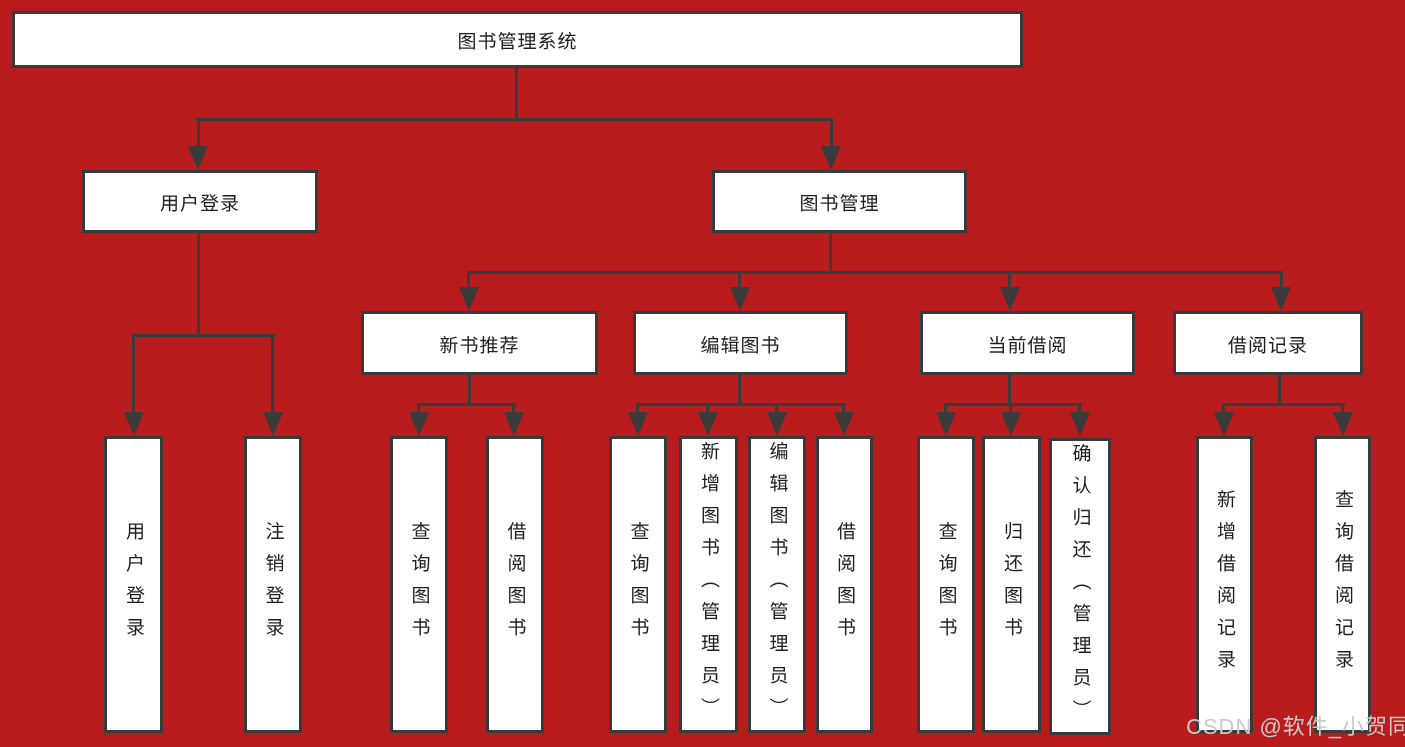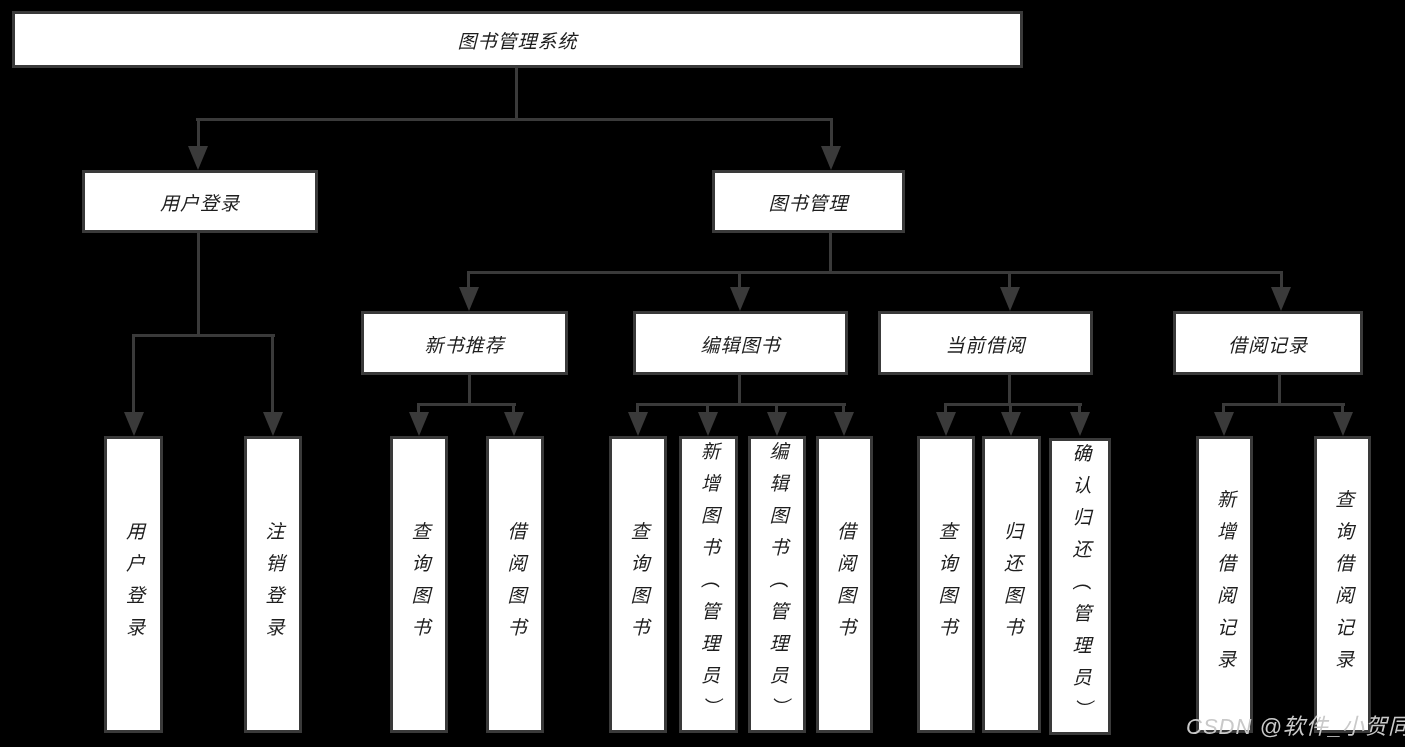--- a/index.html
+++ b/index.html
@@ -2,23 +2,22 @@
 <html lang="zh-CN"><head>
 <meta charset="utf-8">
 <style>
   * { margin: 0; padding: 0; box-sizing: border-box; }
   html, body { background: #ffffff; }
   body { font-family: "Liberation Sans", sans-serif; }
   .canvas {
     position: relative;
     width: 1405px;
     height: 747px;
-    background: #000000;
+    background: #b91c1c;
     overflow: hidden;
-    font-style: italic;
   }
   
   .box {
     position: absolute;
     background: #ffffff;
     border: 3px solid #3a3a3a;
     display: flex;
     align-items: center;
     justify-content: center;
     color: #1e1e1e;
@@ -66,21 +65,21 @@
   <div class="vl" style="left:515px;top:68px;height:51px"></div>
   <div class="hl" style="left:196px;top:118px;width:637px"></div>
   <div class="vl" style="left:197px;top:118px;height:30px"></div>
   <div class="ar" style="left:188px;top:146px"></div>
   <div class="vl" style="left:830px;top:118px;height:30px"></div>
   <div class="ar" style="left:821px;top:146px"></div>
 
   <div class="box hbox" style="left:82px;top:170px;width:236px;height:63px">
     <span class="label">用户登录</span>
   </div>
-  <div class="box hbox" style="left:712px;top:170px;width:193px;height:63px">
+  <div class="box hbox" style="left:712px;top:170px;width:255px;height:63px">
     <span class="label">图书管理</span>
   </div>
 
   <div class="vl" style="left:197px;top:233px;height:103px"></div>
   <div class="hl" style="left:132px;top:334px;width:143px"></div>
   <div class="vl" style="left:132px;top:334px;height:80px"></div>
   <div class="ar" style="left:124px;top:412px"></div>
   <div class="vl" style="left:271px;top:334px;height:80px"></div>
   <div class="ar" style="left:263px;top:412px"></div>
 
@@ -88,27 +87,27 @@
   <div class="hl" style="left:467px;top:271px;width:816px"></div>
   <div class="vl" style="left:467px;top:271px;height:18px"></div>
   <div class="ar" style="left:459px;top:287px"></div>
   <div class="vl" style="left:738px;top:271px;height:18px"></div>
   <div class="ar" style="left:730px;top:287px"></div>
   <div class="vl" style="left:1008px;top:271px;height:18px"></div>
   <div class="ar" style="left:1000px;top:287px"></div>
   <div class="vl" style="left:1280px;top:271px;height:18px"></div>
   <div class="ar" style="left:1271px;top:287px"></div>
 
-  <div class="box hbox" style="left:361px;top:311px;width:207px;height:64px">
+  <div class="box hbox" style="left:361px;top:311px;width:237px;height:64px">
     <span class="label">新书推荐</span>
   </div>
   <div class="box hbox" style="left:633px;top:311px;width:215px;height:64px">
     <span class="label">编辑图书</span>
   </div>
-  <div class="box hbox" style="left:878px;top:311px;width:215px;height:64px">
+  <div class="box hbox" style="left:920px;top:311px;width:215px;height:64px">
     <span class="label">当前借阅</span>
   </div>
   <div class="box hbox" style="left:1173px;top:311px;width:190px;height:64px">
     <span class="label">借阅记录</span>
   </div>
 
   <div class="vl" style="left:468px;top:375px;height:30px"></div>
   <div class="hl" style="left:417px;top:403px;width:99px"></div>
   <div class="vl" style="left:417px;top:403px;height:11px"></div>
   <div class="ar" style="left:409px;top:412px"></div>

